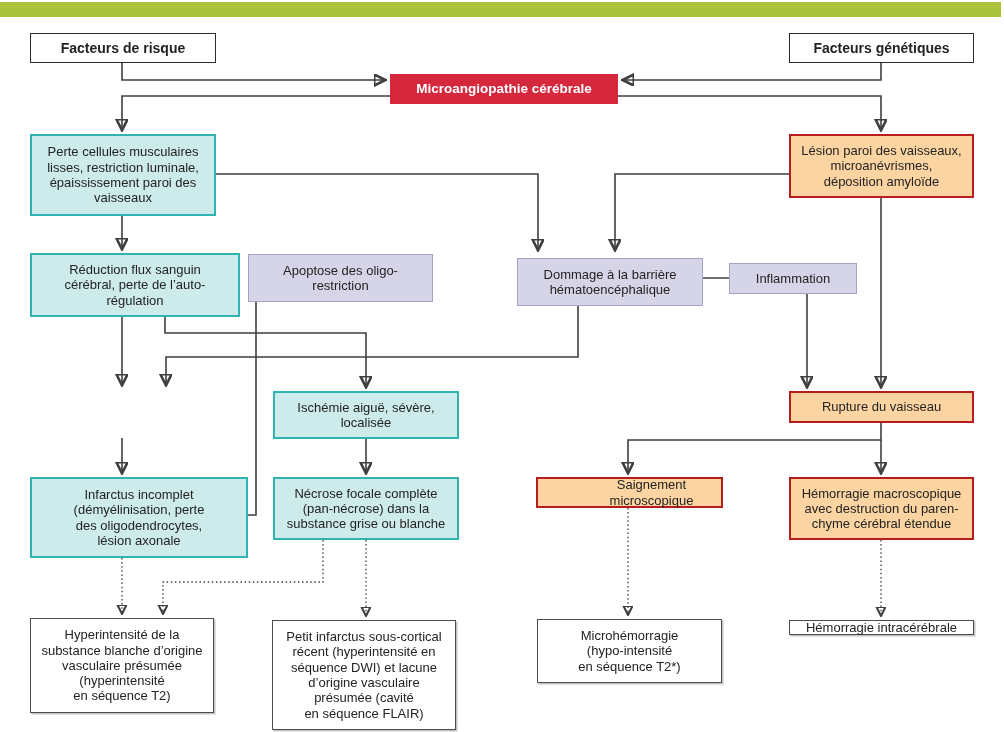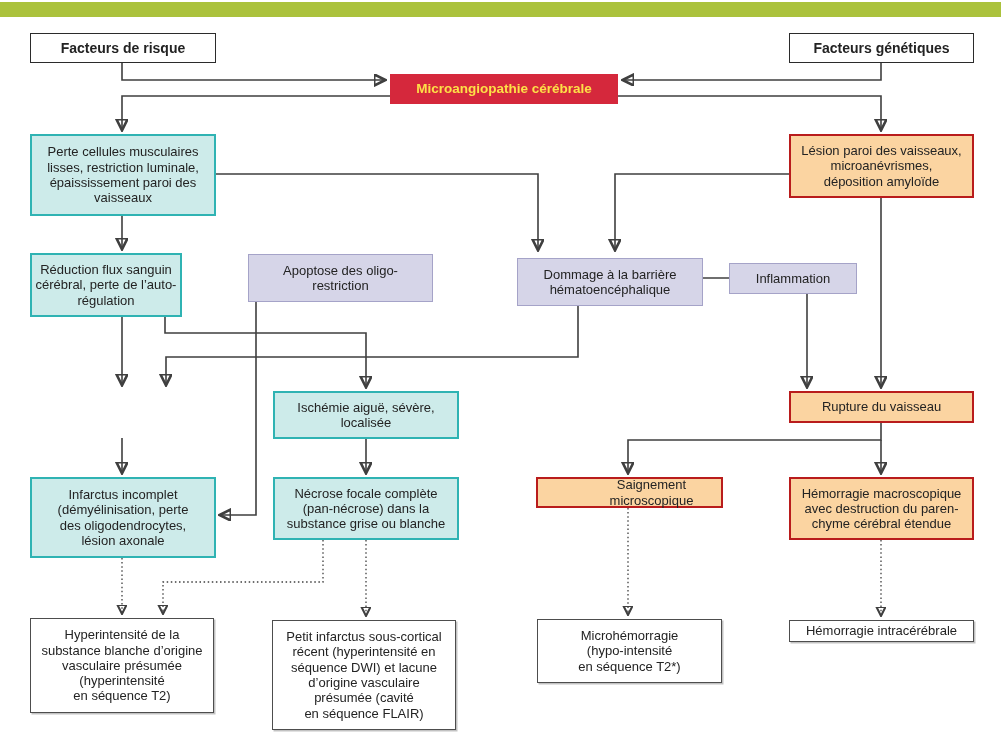--- a/index.html
+++ b/index.html
@@ -27,21 +27,21 @@
   }
   .node.white{
     background:#ffffff;border:1.5px solid #4d4d4d;
     box-shadow:1.5px 1.5px 0 rgba(120,120,120,.45);
   }
   .node.header{
     background:#ffffff;border:1.5px solid #2b2b2b;
     font-weight:bold;font-size:14px;
   }
   .node.red{
-    background:#d5283c;border:none;color:#fde047;
+    background:#d5283c;border:none;color:#ffffff;
     font-weight:bold;font-size:13.5px;
   }
   .node.teal{
     background:#cdebea;border:2px solid #2fb3b3;
   }
   .node.lavender{
     background:#d6d5e8;border:1.5px solid #a5a3c8;
   }
   .node.orange{
     background:#fbd4a1;border:2px solid #b91c1c;
@@ -103,39 +103,39 @@
 
   <div class="node teal" style="left:30px;top:134px;width:186px;height:82px;">Perte cellules musculaires
 lisses, restriction luminale,
 épaississement paroi des
 vaisseaux</div>
 
   <div class="node orange" style="left:789px;top:134px;width:185px;height:64px;">Lésion paroi des vaisseaux,
 microanévrismes,
 déposition amyloïde</div>
 
-  <div class="node teal" style="left:30px;top:253px;width:152px;height:64px;">Réduction flux sanguin
+  <div class="node teal" style="left:30px;top:253px;width:210px;height:64px;">Réduction flux sanguin
 cérébral, perte de l’auto-
 régulation</div>
 
   <div class="node lavender" style="left:248px;top:254px;width:185px;height:48px;">Apoptose des oligo-
 restriction</div>
 
   <div class="node lavender" style="left:487px;top:258px;width:186px;height:48px;margin-left:30px;">Dommage à la barrière
 hématoencéphalique</div>
 
   <div class="node lavender" style="left:729px;top:263px;width:128px;height:31px;">Inflammation</div>
 
 
   <div class="node teal" style="left:273px;top:391px;width:186px;height:48px;">Ischémie aiguë, sévère,
 localisée</div>
 
   <div class="node orange" style="left:789px;top:391px;width:185px;height:32px;">Rupture du vaisseau</div>
 
-  <div class="node teal" style="left:30px;top:477px;width:186px;height:81px;">Infarctus incomplet
+  <div class="node teal" style="left:30px;top:477px;width:218px;height:81px;">Infarctus incomplet
 (démyélinisation, perte
 des oligodendrocytes,
 lésion axonale</div>
 
   <div class="node teal" style="left:273px;top:477px;width:186px;height:63px;">Nécrose focale complète
 (pan-nécrose) dans la
 substance grise ou blanche</div>
 
   <div class="node orange" style="left:536px;top:477px;width:187px;height:31px;padding-left:47px;">Saignement microscopique</div>
 
@@ -153,15 +153,15 @@
 récent (hyperintensité en
 séquence DWI) et lacune
 d’origine vasculaire
 présumée (cavité
 en séquence FLAIR)</div>
 
   <div class="node white" style="left:537px;top:619px;width:185px;height:64px;">Microhémorragie
 (hypo-intensité
 en séquence T2*)</div>
 
-  <div class="node white" style="left:789px;top:620px;width:185px;height:22px;">Hémorragie intracérébrale</div>
+  <div class="node white" style="left:789px;top:620px;width:185px;height:15px;">Hémorragie intracérébrale</div>
 
 </div>
 
 </body></html>

